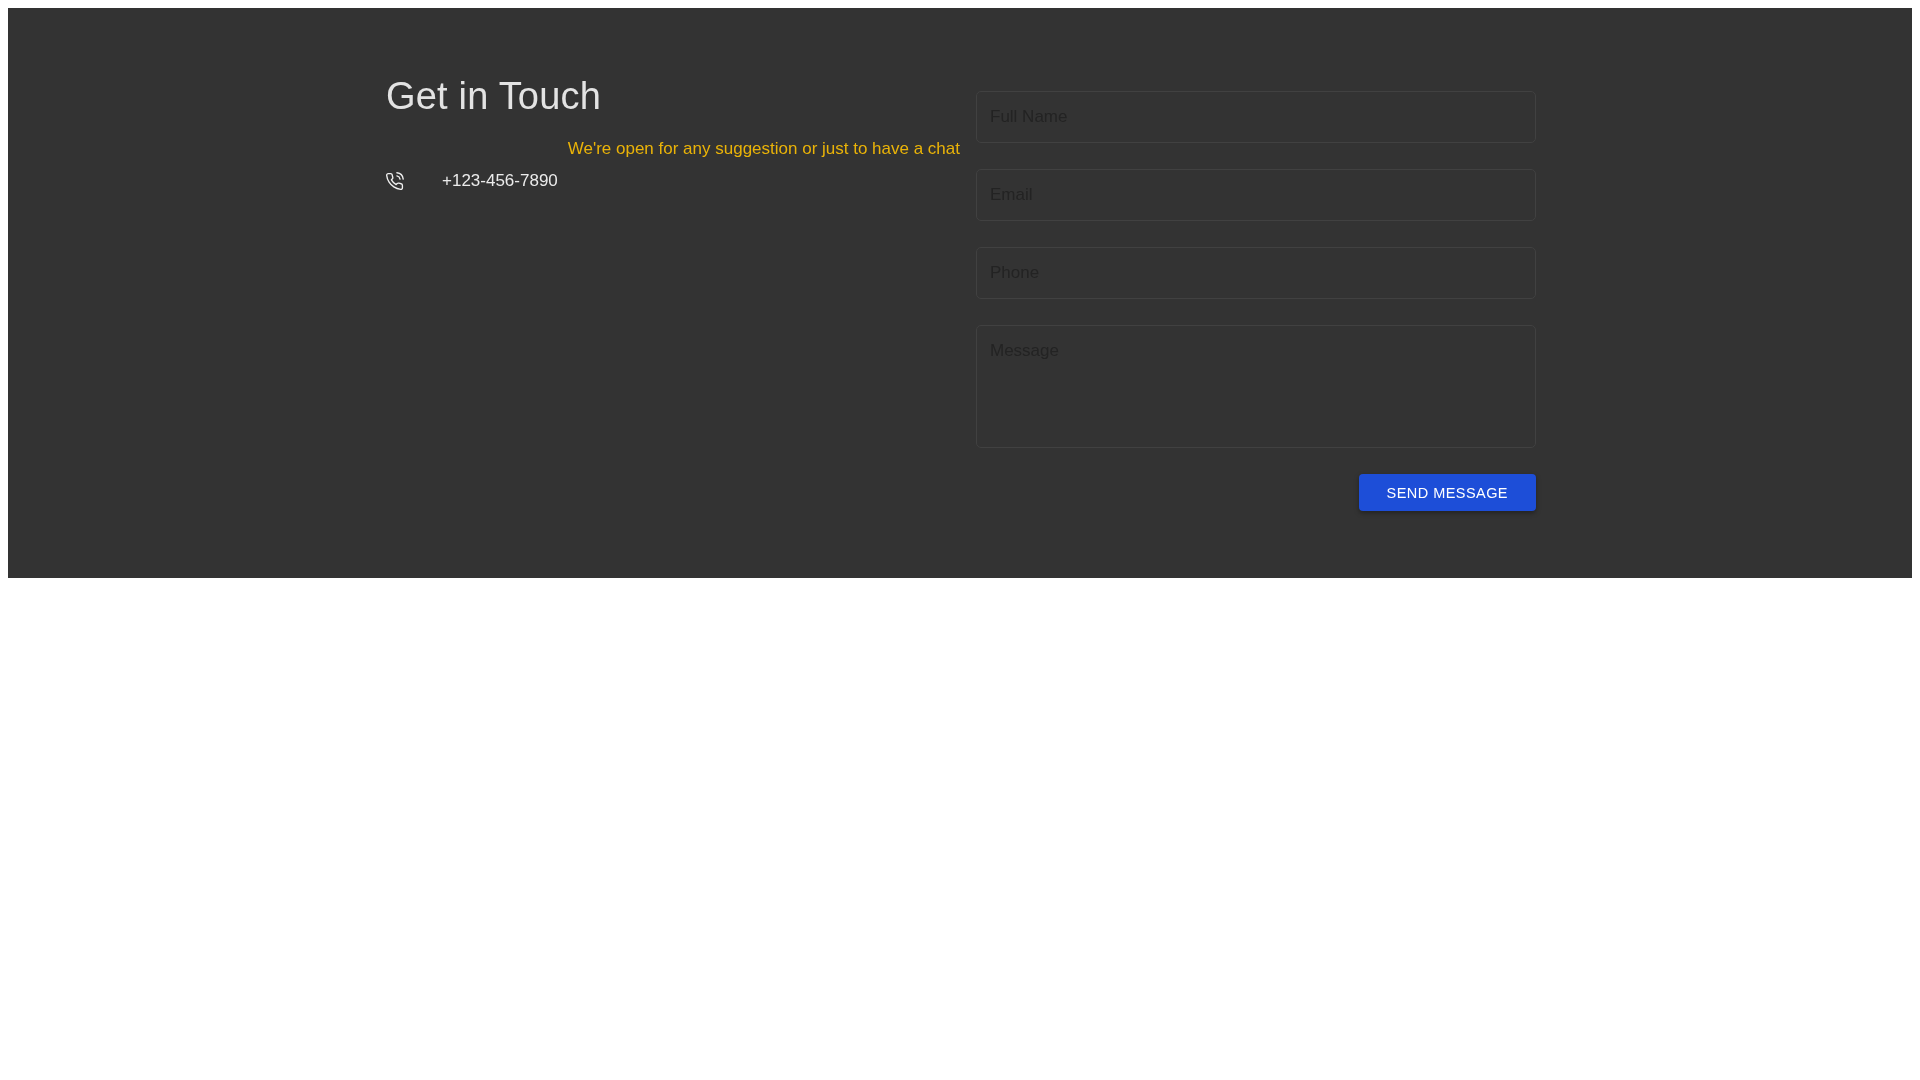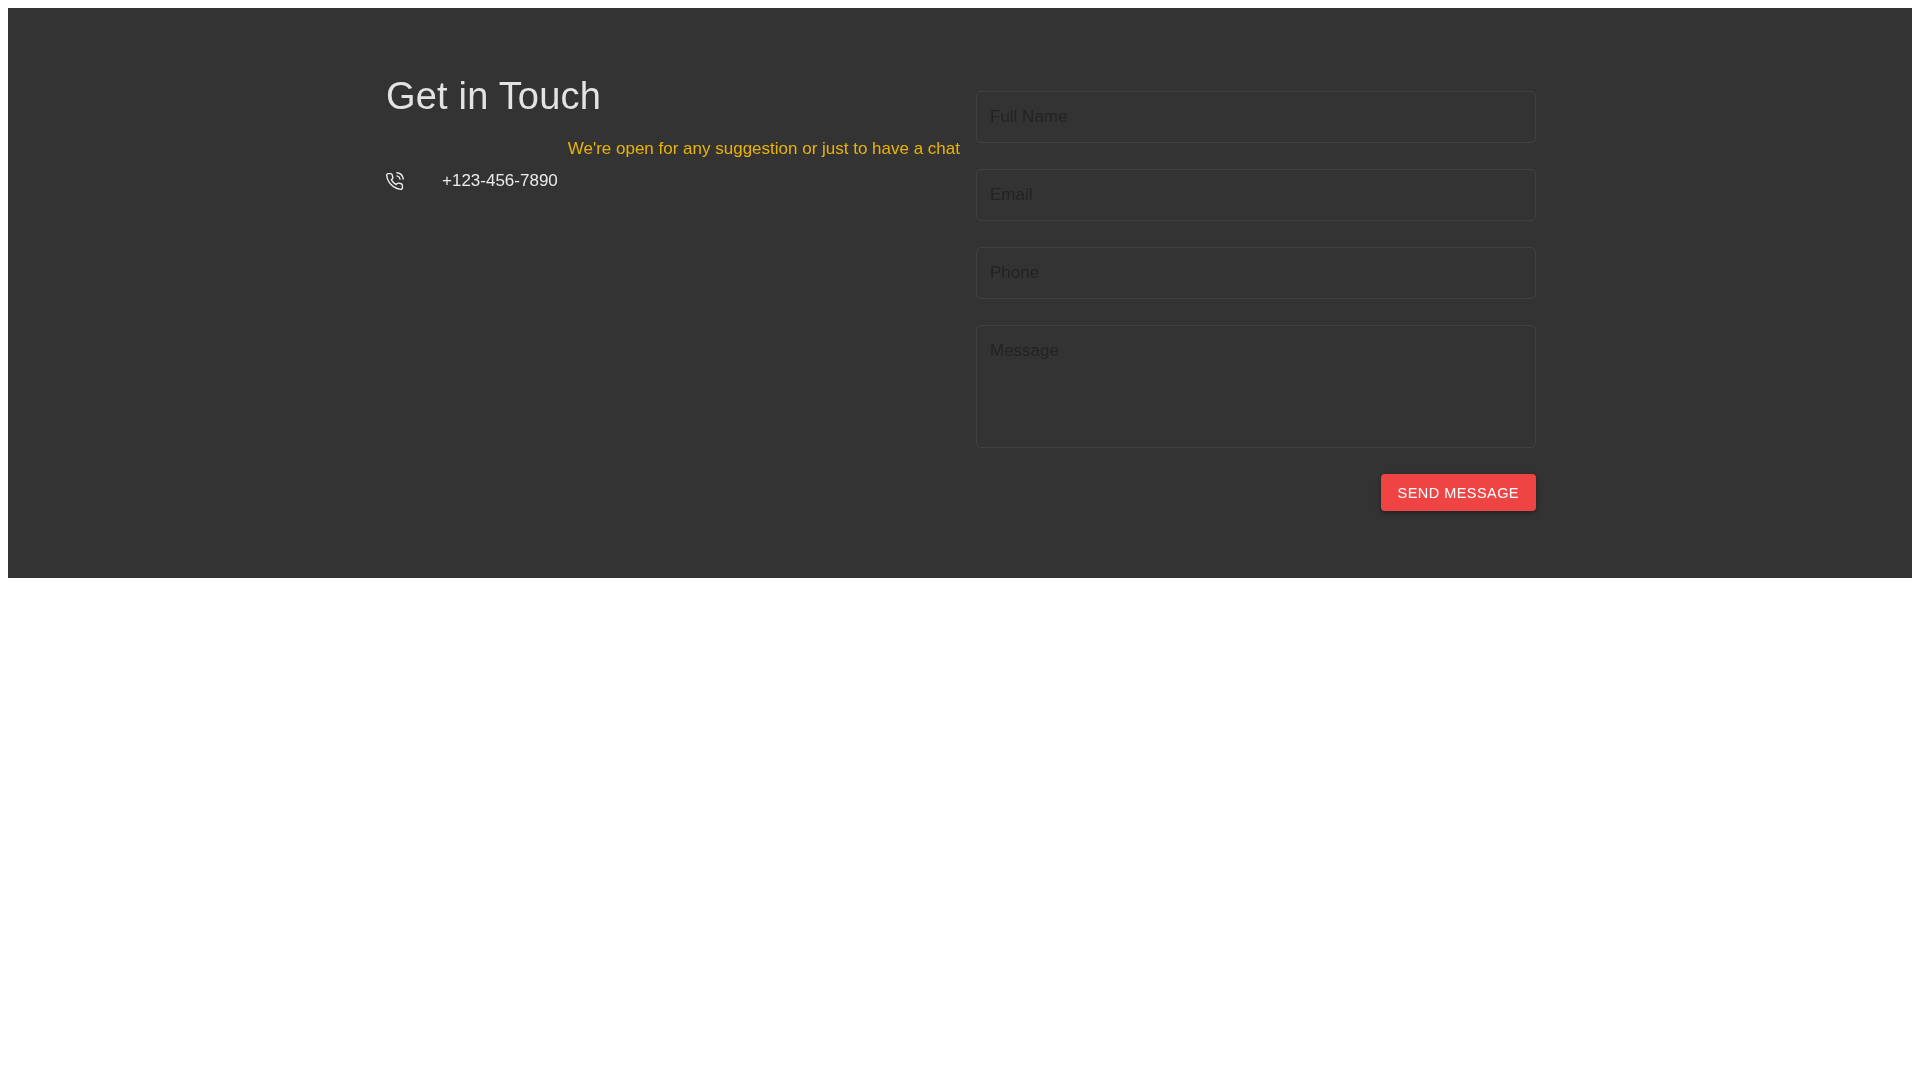--- a/index.html
+++ b/index.html
@@ -105,22 +105,22 @@
   .field::placeholder {
     color: #232323;
     opacity: 1;
   }
   .form-actions {
     display: flex;
     justify-content: flex-end;
   }
   .send-button {
     height: 37px;
-    padding: 0 17px;
-    background: #ef4444;
+    padding: 0 28px;
+    background: #1d4ed8;
     color: #ffffff;
     border: none;
     border-radius: 4px;
     font-family: "Liberation Sans", sans-serif;
     font-size: 14.5px;
     font-weight: 400;
     letter-spacing: 0.45px;
     cursor: pointer;
     box-shadow: 0 2px 5px rgba(0,0,0,0.35);
   }

